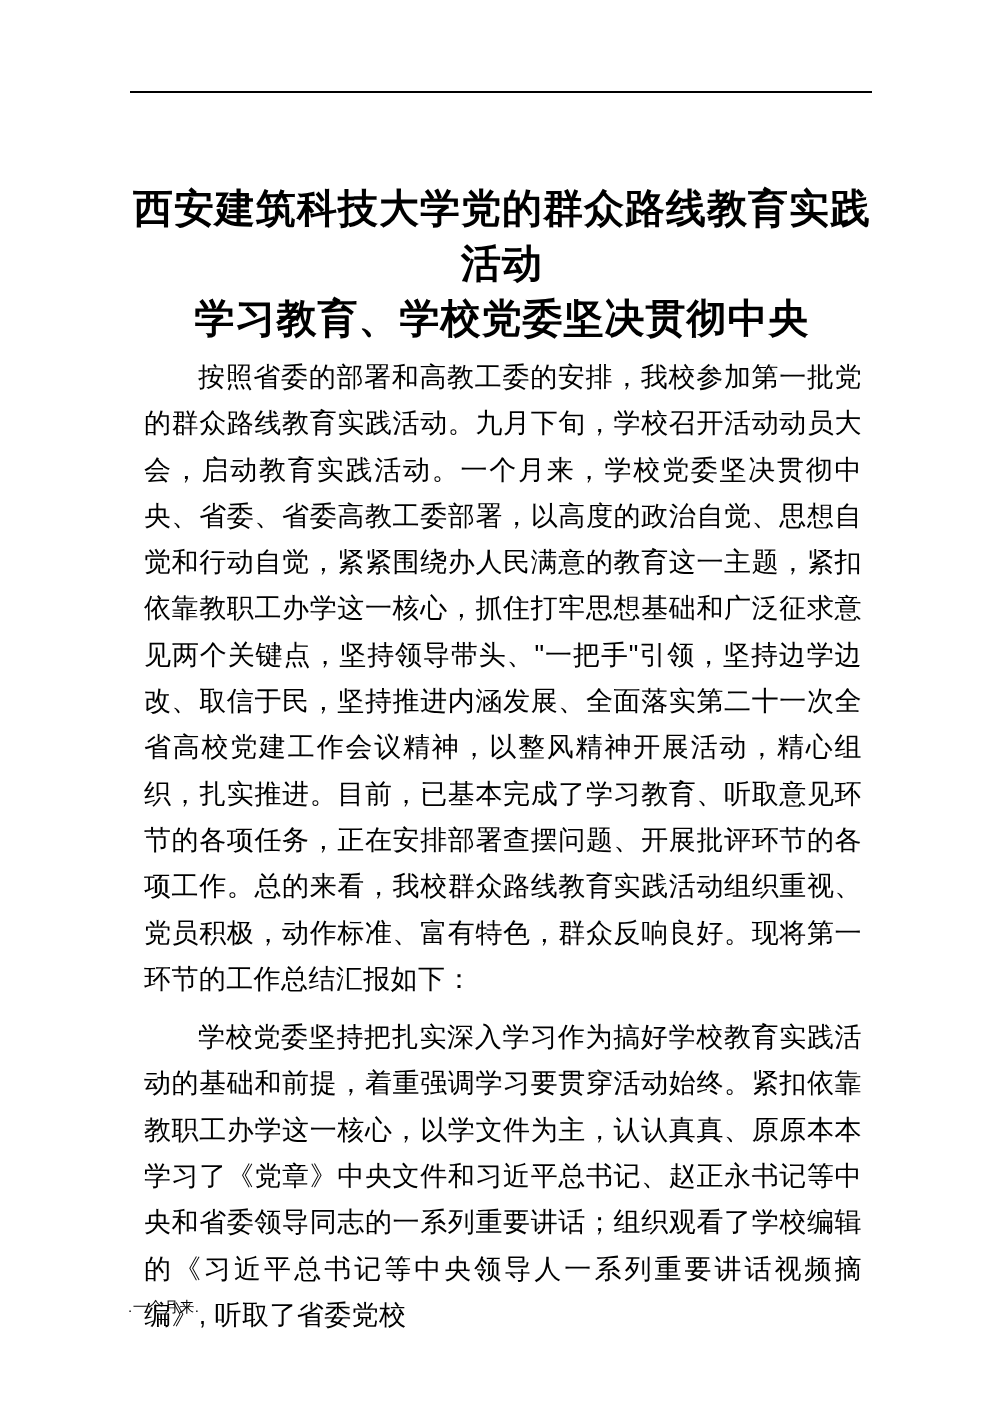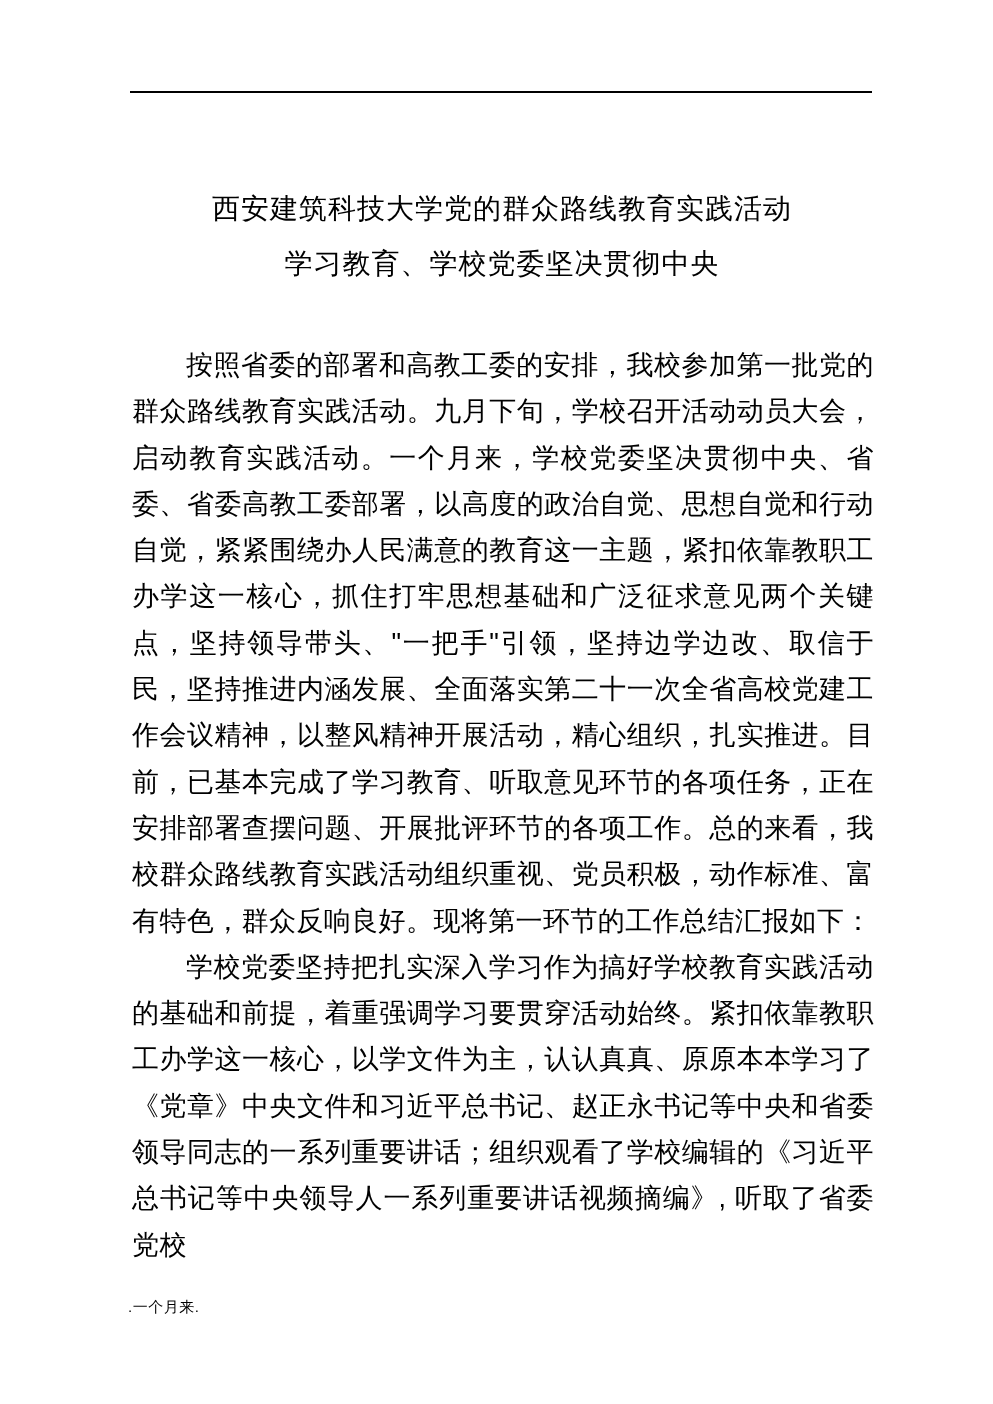--- a/index.html
+++ b/index.html
@@ -34,40 +34,40 @@
     width: 742px;
     height: 0;
     border-top: 2px solid #000000;
   }
   .title-block {
     position: absolute;
     top: 181px;
     left: 126px;
     width: 752px;
     text-align: center;
-    font-size: 28px;
-    font-weight: 400;
+    font-size: 40px;
+    font-weight: 700;
     line-height: 55px;
     letter-spacing: 1px;
     color: #000000;
   }
   .body-block {
     position: absolute;
     top: 342px;
     left: 132px;
     width: 742px;
     font-size: 27px;
     line-height: 46.3px;
     letter-spacing: 0.4px;
     text-align: justify;
     text-justify: inter-character;
     color: #000000;
   }
   .body-block p {
-    margin: 0;
+    margin: 12px;
     padding: 0;
     text-indent: 2em;
   }
   .footer-note {
     position: absolute;
     top: 1296px;
     left: 128px;
     font-size: 15px;
     line-height: 22px;
     color: #000000;

